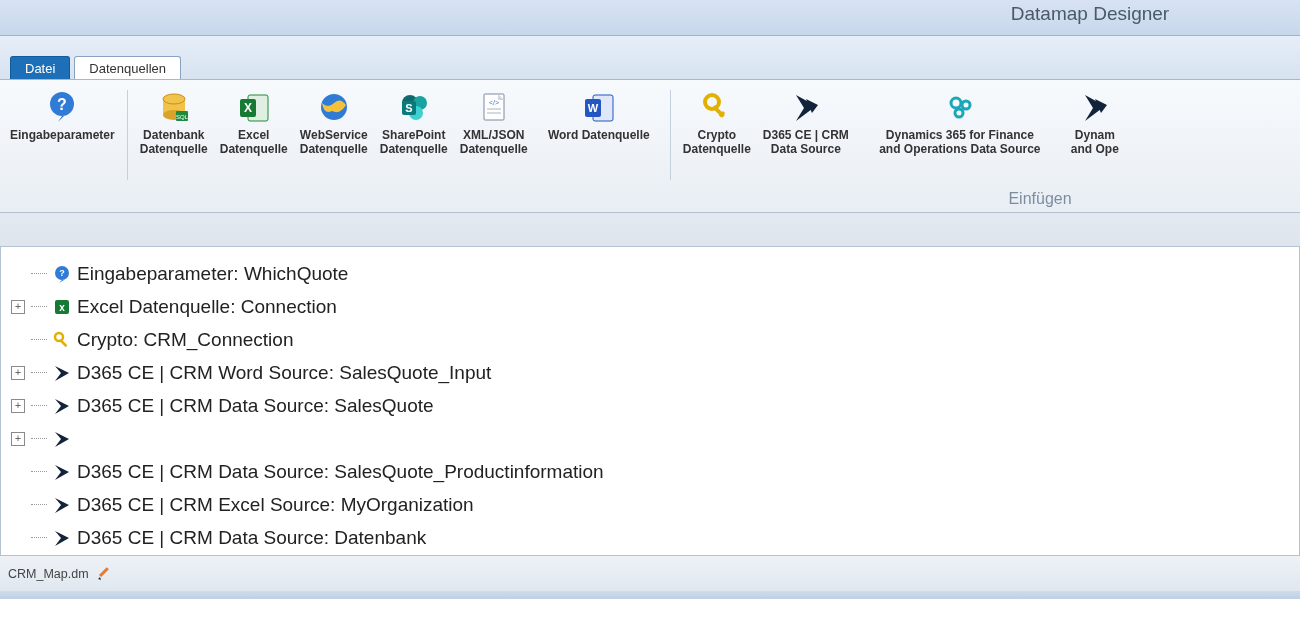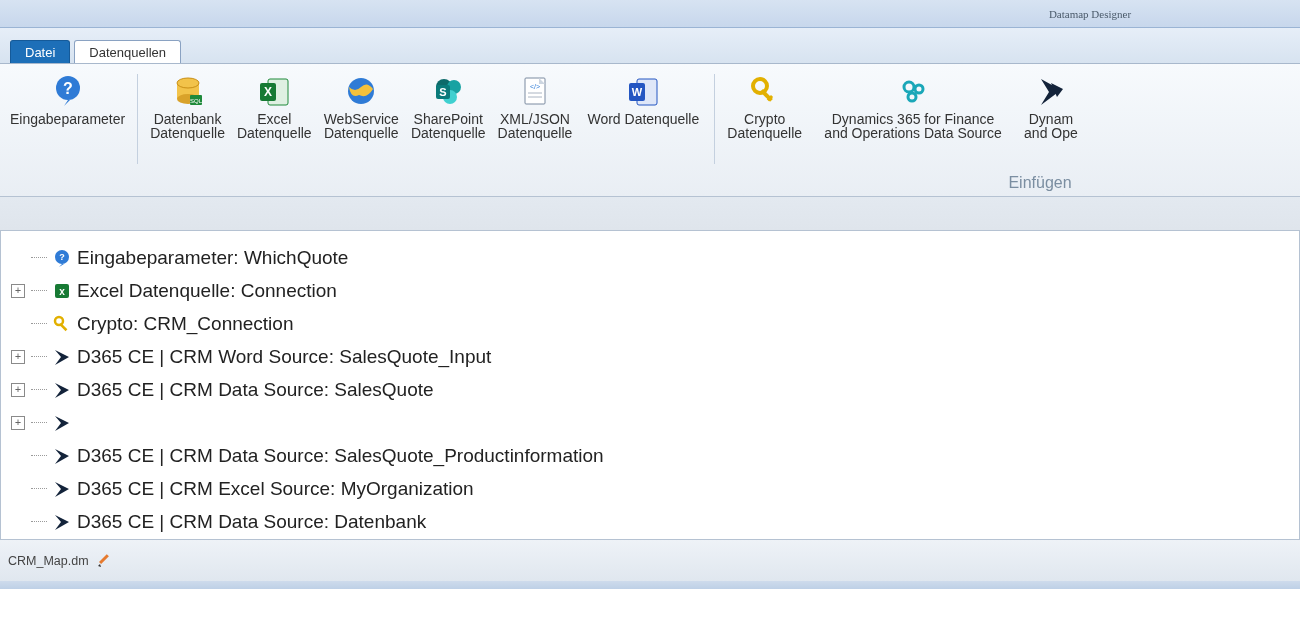--- a/index.html
+++ b/index.html
@@ -6,35 +6,34 @@
   html, body {
     width: 1300px;
     height: 633px;
     font-family: "Segoe UI", Tahoma, Arial, sans-serif;
     background: #fff;
     overflow: hidden;
     color: #333;
   }
   
   .title-bar {
-    height: 28px;
+    height: 36px;
     background: linear-gradient(#d7e3f2, #c7d7ec);
     border-bottom: 1px solid #9ab4d4;
     line-height: 28px;
     text-align: center;
-    font-size: 11px;
+    font-size: 19px;
     color: #4a5a6a;
     position: relative;
     overflow: hidden;
-    font-family: Liberation Serif, serif;
   }
   .title-bar span { padding-left: 880px; }
   
   .tabs-row {
-    height: 36px;
+    height: 44px;
     background: linear-gradient(#e6eef8, #d7e3f0);
     border-bottom: 1px solid #a8b8cc;
     display: flex;
     align-items: flex-end;
     padding-left: 10px;
     gap: 4px;
     font-size: 13px;
   }
   .tab {
     padding: 4px 14px 3px 14px;
@@ -72,25 +71,26 @@
     text-align: center;
     cursor: pointer;
     border-radius: 3px;
   }
   .ribbon-icon {
     width: 34px; height: 34px;
     display: flex; align-items: center; justify-content: center;
     margin-bottom: 4px;
   }
   .ribbon-label {
-    font-size: 14px;
+    font-size: 12px;
     color: #333;
     line-height: 14px;
     max-width: 200px;
     white-space: pre-line;
+    font-weight: bold;
   }
   .ribbon-group-caption {
     text-align: center;
     font-size: 16px;
     color: #7b8ea1;
     padding-bottom: 4px;
   }
   .ribbon-sep {
     width: 1px;
     align-self: stretch;
@@ -136,21 +136,21 @@
     width: 16px;
     border-bottom: 1px dotted #9a9a9a;
     margin-right: 0;
     height: 1px;
     align-self: center;
   }
   .row-icon { width: 18px; height: 18px; display: inline-flex; align-items:center; justify-content:center; }
   .row-text { white-space: nowrap; }
   
   .footer {
-    height: 42px;
+    height: 36px;
     background: linear-gradient(#eef2f7,#e0e7ef);
     border-top: 1px solid #b5c2d2;
     display: flex;
     align-items: center;
     font-size: 12.5px;
     padding-left: 8px;
     color: #444;
     gap: 8px;
   }
   .pencil {
@@ -345,20 +345,29 @@
     <div class="ribbon-btn">
       <span class="ribbon-icon">
           <svg width="32" height="32">
             <use href="#ic-key"></use>
           </svg>
         </span>
       <span class="ribbon-label">Crypto
 Datenquelle</span>
     </div>
 
+    <div class="ribbon-btn">
+      <span class="ribbon-icon">
+          <svg width="32" height="32">
+            <use href="#ic-dynamics"></use>
+          </svg>
+        </span>
+      <span class="ribbon-label">D365 CE | CRM
+Data Source</span>
+    </div>
 
     <div class="ribbon-btn" style="min-width:210px">
       <span class="ribbon-icon">
           <svg width="32" height="32">
             <use href="#ic-gears-teal"></use>
           </svg>
         </span>
       <span class="ribbon-label">Dynamics 365 for Finance
 and Operations Data Source</span>
     </div>

